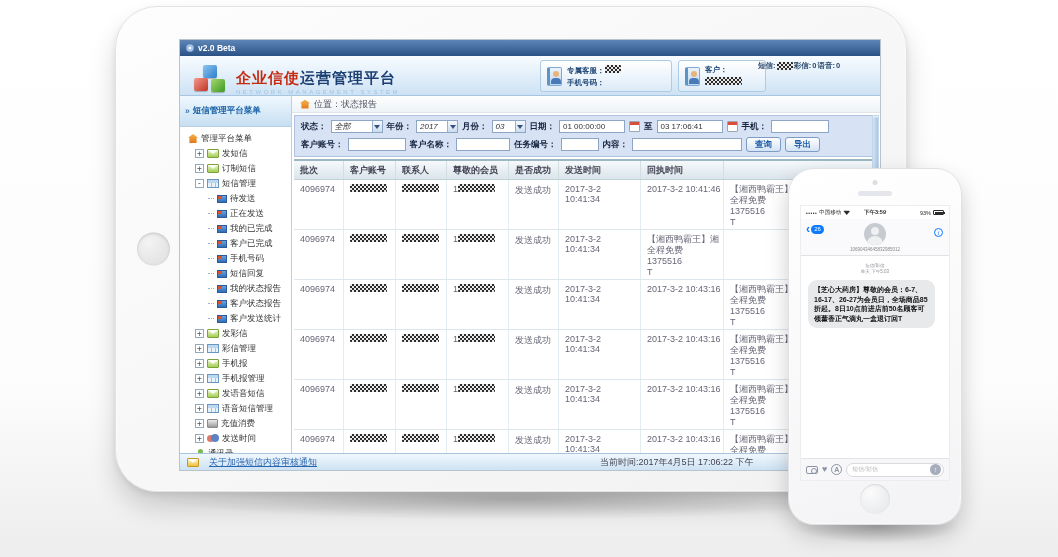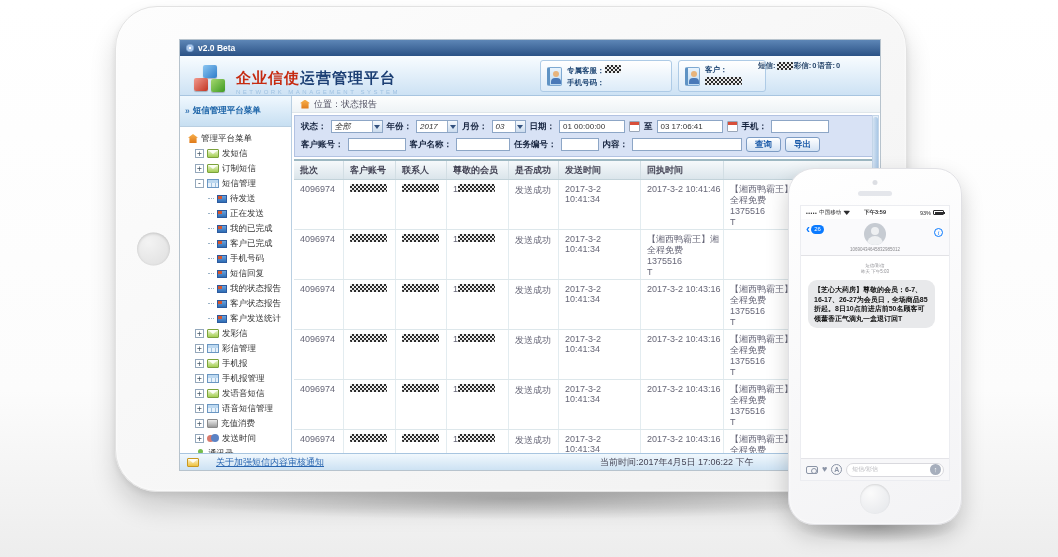--- a/index.html
+++ b/index.html
@@ -142,21 +142,21 @@
   .td.content { white-space:pre-line; line-height:11px; }
 
   .vscroll { position:absolute; right:1px; top:19px; bottom:1px; width:7px;
     background:#e7eff8; border:1px solid #c3d5e8; }
   .vthumb { position:absolute; left:0; top:1px; width:5px; height:62px; border-radius:3px;
     background:linear-gradient(90deg,#d3e2f2,#a9c7e5); }
 
   .app-statusbar { position:absolute; left:0; right:0; bottom:0; height:17px;
     background:linear-gradient(#f1f8fd,#cde2f3); border-top:1px solid #a8c5e0;
     display:flex; align-items:center; color:#345; }
-  .notice-link { position:absolute; left:7px; display:flex; align-items:center; gap:17px;
+  .notice-link { position:absolute; left:7px; display:flex; align-items:center; gap:10px;
     color:#2a66b0; text-decoration:underline; cursor:pointer; }
   .sb-time { position:absolute; left:420px; color:#445; }
 
   
   .phone { position:absolute; left:788px; top:168px; width:174px; height:357px; z-index:5;
     background:linear-gradient(160deg,#ffffff,#f3f3f5); border:1px solid #e1e1e5; border-radius:26px;
     box-shadow:0 10px 22px rgba(0,0,0,.20), inset 0 0 3px #fff; }
   .ph-camdot { position:absolute; top:11px; left:50%; transform:translateX(-50%);
     width:5px; height:5px; border-radius:50%; background:#dcdee3; }
   .ph-speaker { position:absolute; top:22px; left:50%; transform:translateX(-50%);

